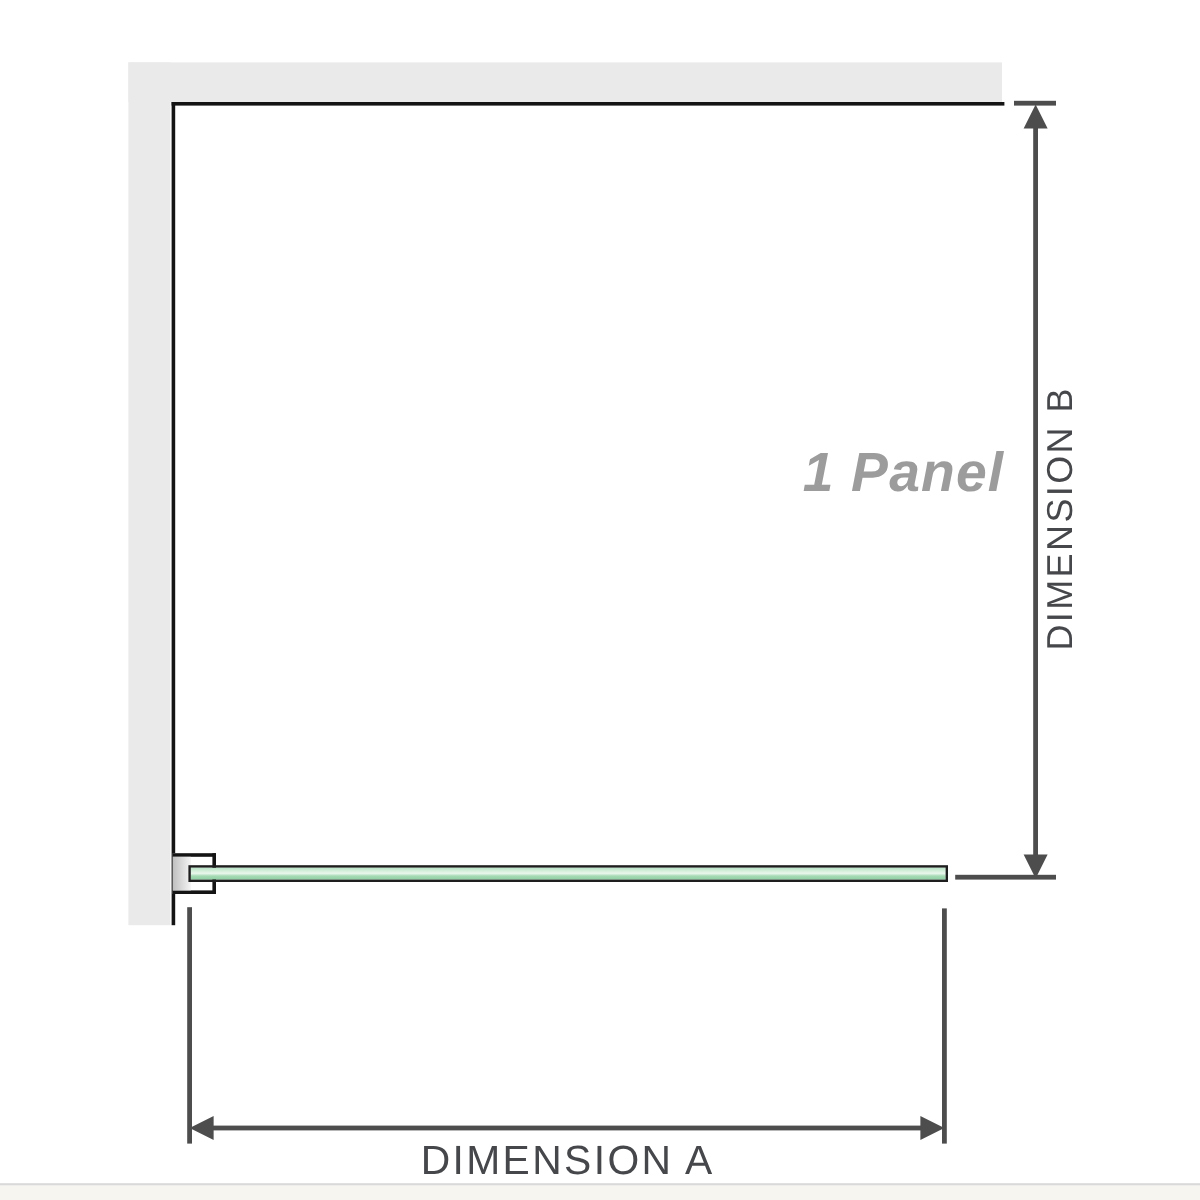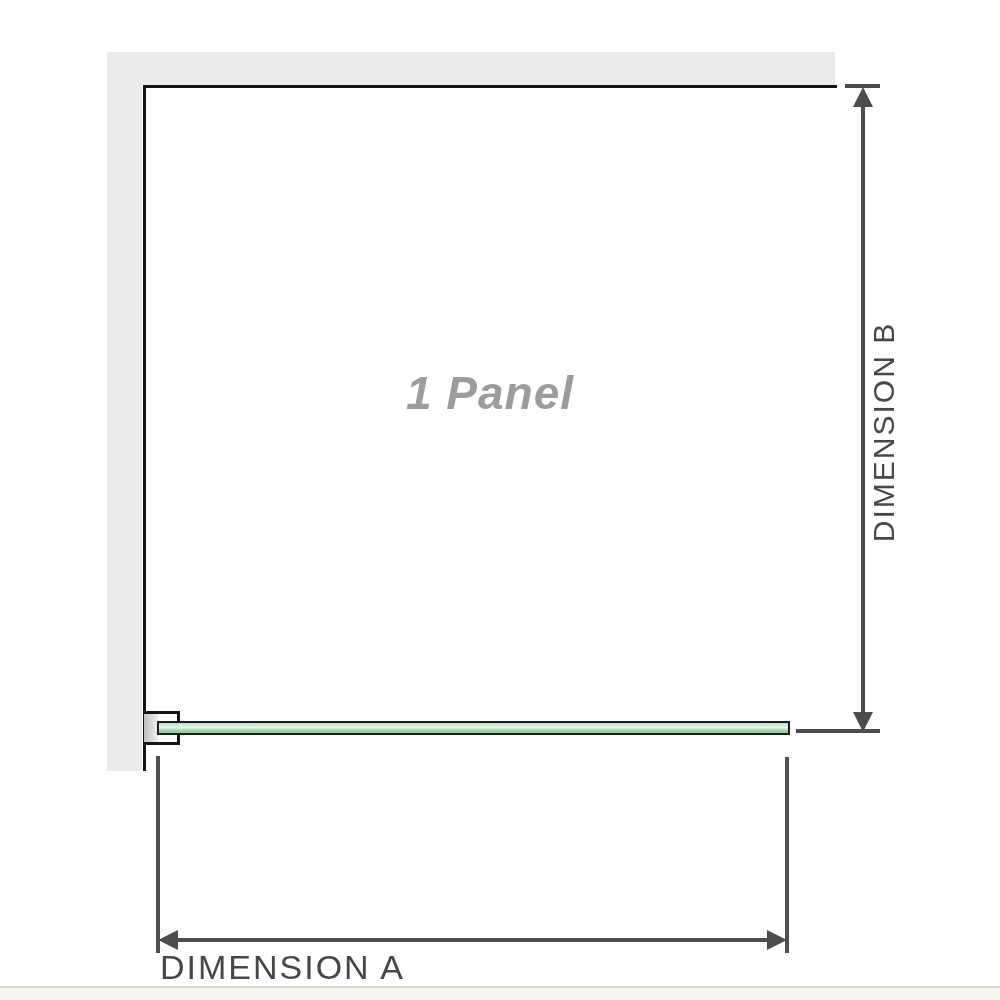--- a/index.html
+++ b/index.html
@@ -33,21 +33,21 @@
     background: var(--outline, #141414);
   }
   .square-left {
     left: 143px; top: 85px; width: 3px; height: 686px;
     background: var(--outline, #141414);
   }
 
   
   .panel-label {
     left: 143px; top: 368px; width: 694px;
-    text-align: center;
+    text-align: right;
     font-size: 46px;
     line-height: 1.1;
     font-style: italic;
     font-weight: 600;
     letter-spacing: 1px;
     color: var(--panel-text, #9c9c9c);
   }
 
   
   .bracket {
@@ -130,21 +130,21 @@
     border-right: 20px solid var(--dimension, #4d4d4d);
   }
   .arrow-right {
     left: 767px; top: 930px;
     border-top: 10px solid transparent;
     border-bottom: 10px solid transparent;
     border-left: 20px solid var(--dimension, #4d4d4d);
   }
   .dima-label {
     left: 160px; top: 948px; width: 626px;
-    text-align: left;
+    text-align: center;
     font-size: 34px;
     letter-spacing: 2px;
     color: var(--dim-text, #45474a);
   }
 
   
   .footer-rule {
     left: 0; top: 986px; width: 1000px; height: 2px;
     background: var(--footer-line, #d9d9d9);
   }

